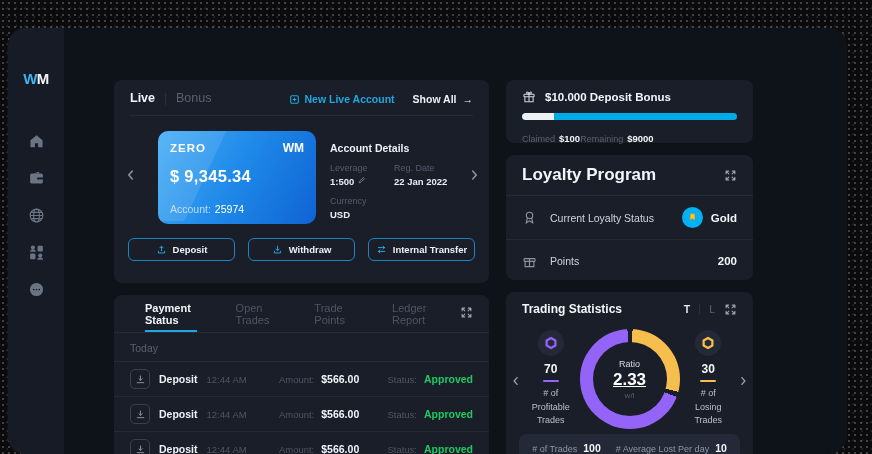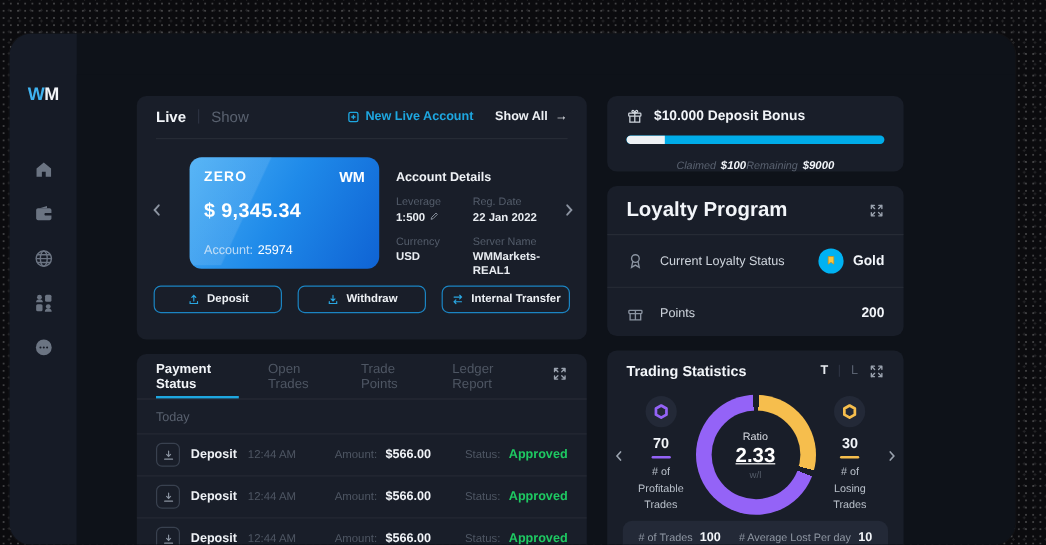--- a/index.html
+++ b/index.html
@@ -34,21 +34,21 @@
   .hd-ic svg{ width:100%; height:100%; display:block; }
   .dot{ position:absolute; right:-2px; bottom:0px; width:6px; height:6px; border-radius:50%; background:#f5365c; }
   .avatar{ width:25px; height:25px; border-radius:50%; background:#29b8ec; color:#0a3345;
            font-size:11.5px; font-weight:bold; display:flex; align-items:center; justify-content:center; cursor:pointer; }
   
   .main{ position:absolute; left:56px; right:0; top:34px; bottom:-60px; background:#0e1219; }
   .panel{ position:absolute; background:#191e29; border-radius:8px; }
   .divider{ height:1px; background:rgba(255,255,255,0.06); }
   
   .p-accounts{ left:50px; top:18px; width:375px; height:203px; }
-  .acc-head{ display:flex; align-items:flex-start; padding:11px 16px 10px; }
+  .acc-head{ display:flex; align-items:flex-end; padding:11px 16px 10px; }
   .t-live{ color:#f2f5f9; font-size:12.5px; font-weight:bold; cursor:pointer; }
   .t-sep{ width:1px; height:12px; background:#2b3140; margin:0 10px; }
   .t-demo{ color:#59616f; font-size:12.5px; cursor:pointer; }
   .acc-links{ margin-left:auto; display:flex; align-items:center; gap:18px; }
   .new-live{ display:flex; align-items:center; gap:5px; color:#1ea7e0; font-size:10.5px; font-weight:bold; cursor:pointer; }
   .new-live svg{ width:11px; height:11px; }
   .show-all{ display:flex; align-items:center; gap:6px; color:#eef1f5; font-size:10.5px; font-weight:bold; cursor:pointer; }
   .card-area{ position:relative; height:117px; }
   .chev{ position:absolute; top:52px; width:14px; height:14px; color:#8b93a0; cursor:pointer; }
   .chev svg{ width:100%; height:100%; }
@@ -73,21 +73,21 @@
   .det-value svg{ width:8px; height:8px; color:#8b93a0; }
   .acc-buttons{ display:flex; gap:13px; padding:5px 14px 0; }
   .acc-btn{ flex:1; height:23px; background:transparent; border:1px solid #1b84c2; border-radius:6px;
             color:#eef1f5; font-size:9.5px; font-weight:bold; font-family:inherit;
             display:flex; align-items:center; justify-content:center; gap:6px; cursor:pointer; }
   .acc-btn svg{ width:11px; height:11px; color:#2aa7e2; }
   
   .p-payments{ left:50px; top:233px; width:375px; height:210px; }
   .pay-tabs{ display:flex; align-items:center; gap:24px; padding:0 16px; height:37px; }
   .pay-tab{ font-size:11px; color:#4e5663; cursor:pointer; height:100%; display:flex; align-items:center;
-            border-bottom:2px solid transparent; padding-top:2px; }
+            border-bottom:2px solid transparent; padding-top:2px;margin-left:15px; }
   .pay-tab.active{ color:#f2f5f9; font-weight:bold; border-bottom-color:#1ea7e0; }
   .pay-expand{ margin-left:auto; }
   .ic-expand{ width:13px; height:13px; color:#9aa2ae; cursor:pointer; }
   .pay-today{ padding:9px 16px 7px; font-size:10.5px; color:#59616f; }
   .pay-row{ display:flex; align-items:center; padding:7px 16px; border-top:1px solid rgba(255,255,255,0.05); }
   .pr-left{ display:flex; align-items:center; gap:9px; width:155px; }
   .pr-icon{ width:20px; height:20px; border:1px solid #39414f; border-radius:5px; color:#8a93a0;
             display:flex; align-items:center; justify-content:center; flex:none; }
   .pr-icon svg{ width:11px; height:11px; }
   .pr-name{ color:#eef1f5; font-size:10.5px; font-weight:bold; }
@@ -96,21 +96,21 @@
   .pr-lab{ color:#4e5663; font-size:9.5px; }
   .pr-amount{ color:#f2f5f9; font-size:10.5px; font-weight:bold; }
   .pr-status{ color:#1ec962; font-size:10.5px; font-weight:bold; }
   
   .p-bonus{ left:442px; top:18px; width:247px; height:63px; padding:10px 16px; }
   .bonus-head{ display:flex; align-items:center; gap:9px; }
   .bonus-head svg{ width:14px; height:14px; color:#cfd5dd; }
   .bonus-title{ color:#f2f5f9; font-size:11.5px; font-weight:bold; }
   .bonus-bar{ margin-top:9px; height:7px; border-radius:4px; background:#00ace8; overflow:hidden; }
   .bonus-claimed{ height:100%; background:#eef1f4; border-radius:4px 0 0 4px; }
-  .bonus-foot{ margin-top:8px; display:flex; justify-content:center; align-items:baseline;font-style:italic; }
+  .bonus-foot{ margin-top:8px; display:flex; justify-content:flex-start; align-items:baseline; }
   .bf-lab{ color:#59616f; font-size:9px; }
   .bf-val{ color:#f2f5f9; font-size:9.5px; font-weight:bold; margin-left:4px; }
   
   .p-loyalty{ left:442px; top:93px; width:247px; height:125px; }
   .loy-head{ display:flex; align-items:center; justify-content:space-between; padding:10px 16px; }
   .loy-title{ color:#f2f5f9; font-size:17px; font-weight:bold; }
   .loy-row{ display:flex; align-items:center; padding:0 16px; height:43px; }
   .loy-row + .loy-row{ border-top:1px solid rgba(255,255,255,0.05); }
   .loy-ic{ width:15px; height:15px; color:#8a93a0; flex:none; }
   .loy-ic svg{ width:100%; height:100%; }
@@ -198,21 +198,21 @@
       </div>
     </div>
 
 
     <div class="main">
 
       <div class="panel p-accounts">
         <div class="acc-head">
           <span class="t-live">Live</span>
           <span class="t-sep"></span>
-          <span class="t-demo">Show</span>
+          <span class="t-demo">Bonus</span>
           <div class="acc-links">
             <span class="new-live">
               <svg viewBox="0 0 16 16" fill="none" stroke="currentColor" stroke-width="1.6">
                   <rect x="2.5" y="2.5" width="11" height="11" rx="2"></rect>
                   <path d="M8 5.4v5.2M5.4 8h5.2"></path>
                 </svg>
               <span>New Live Account</span>
             </span>
             <span class="show-all">
               <span>Show All</span>
@@ -250,24 +250,20 @@
                 </div>
               </div>
               <div>
                 <div class="det-label">Reg. Date</div>
                 <div class="det-value">22 Jan 2022</div>
               </div>
               <div>
                 <div class="det-label">Currency</div>
                 <div class="det-value">USD</div>
               </div>
-              <div>
-                <div class="det-label">Server Name</div>
-                <div class="det-value">WMMarkets-REAL1</div>
-              </div>
             </div>
           </div>
           <span class="chev chev-r">
             <svg viewBox="0 0 16 16" fill="none" stroke="currentColor" stroke-width="1.8" stroke-linecap="round">
                 <polyline points="6.5,3.5 10.5,8 6.5,12.5"></polyline>
               </svg>
           </span>
         </div>
         <div class="acc-buttons">
           <button class="acc-btn">

